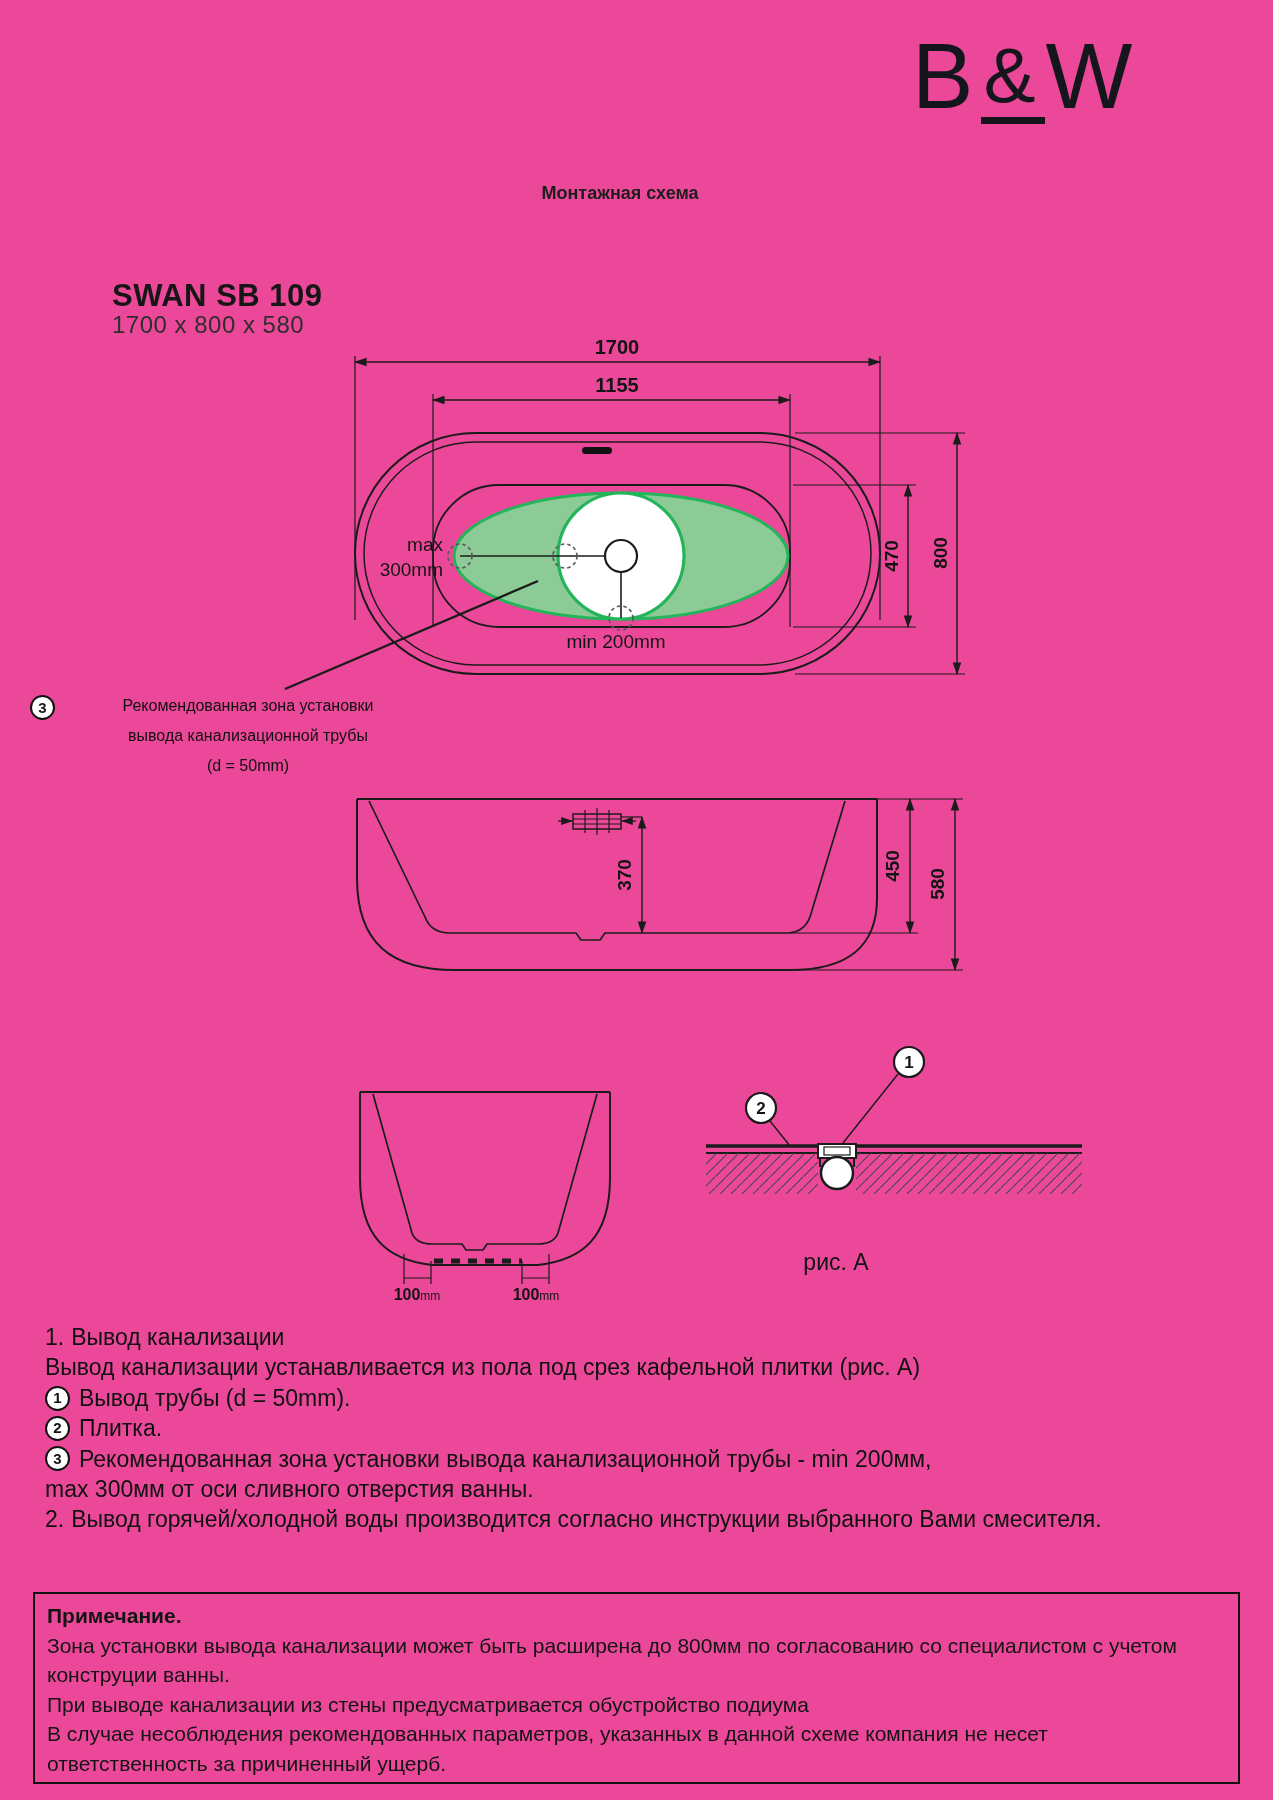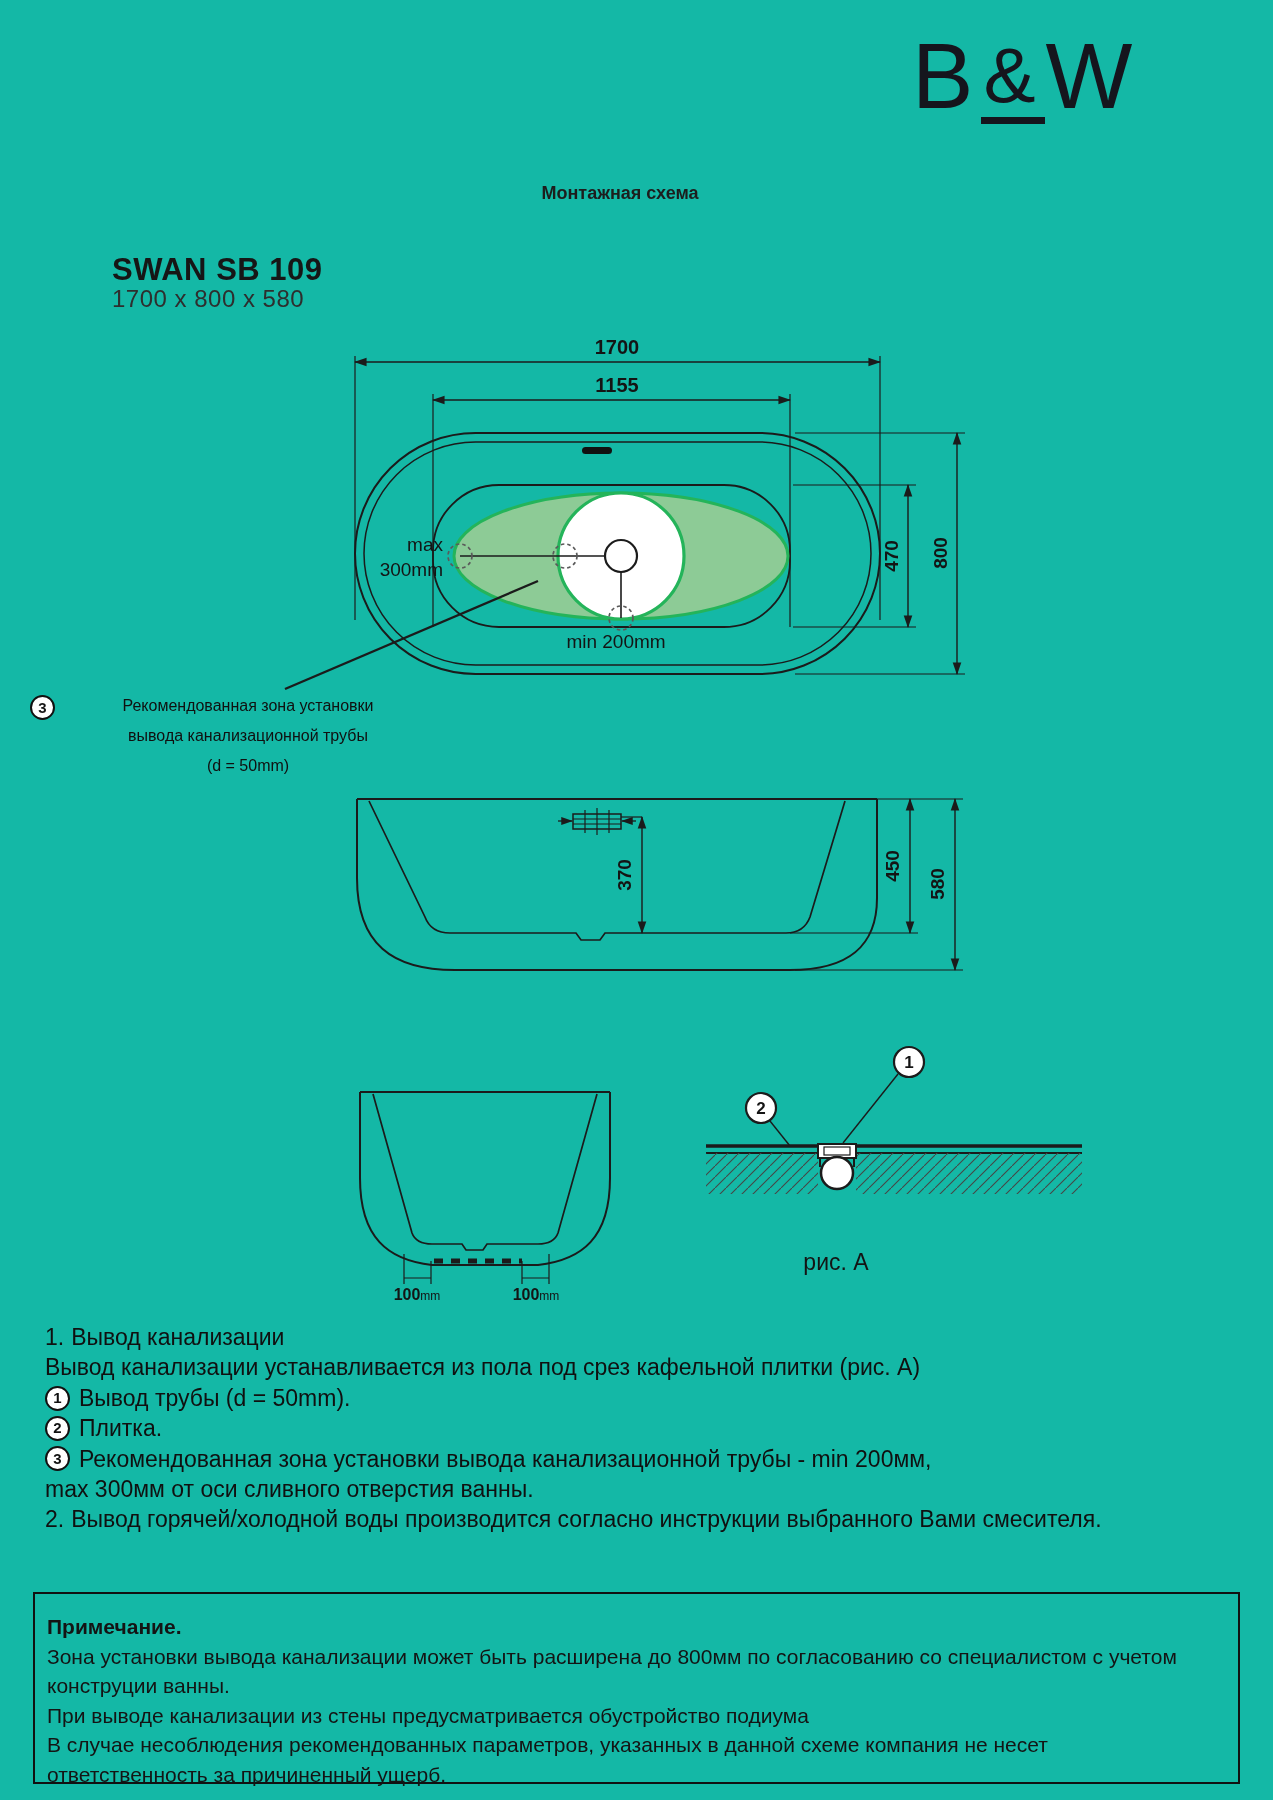--- a/index.html
+++ b/index.html
@@ -1,40 +1,40 @@
 <!DOCTYPE html>
 <html><head>
 <meta charset="utf-8">
 <style>
   html,body{margin:0;padding:0;background:#e8e8e8;}
-  .page{position:relative;width:1273px;height:1800px;background:#14b8a6;overflow:hidden;
+  .page{position:relative;width:1273px;height:1800px;background:#ec4899;overflow:hidden;
         font-family:"Liberation Sans",sans-serif;color:#161616;}
   .abs{position:absolute;}
   
   .logo{left:912px;top:30px;font-size:92px;font-weight:400;letter-spacing:8px;color:#15151d;line-height:1;}
   .logo .amp{display:inline-block;font-size:78px;border-bottom:7px solid #15151d;padding:0 2px 3px 2px;transform:translateY(-6px);}
   
   .doc-title{left:420px;top:183px;width:400px;text-align:center;font-size:18px;font-weight:700;color:#1d1d1d;}
   .product{left:112px;top:254px;line-height:1;}
-  .product .name{font-size:31px;font-weight:600;letter-spacing:.5px;}
+  .product .name{font-size:31px;font-weight:600;letter-spacing:.5px;margin-top:26px;}
   .product .name b{font-weight:700;}
   .product .size{font-size:24px;font-weight:400;color:#2e2e2e;margin-top:2px;letter-spacing:.5px;}
   
   .callout{left:62px;top:691px;width:372px;text-align:center;font-size:16px;line-height:30px;color:#101010;}
   .cnum{display:inline-flex;align-items:center;justify-content:center;width:25px;height:25px;border:2px solid #111;
         border-radius:50%;font-size:15px;font-weight:700;box-sizing:border-box;background:#fff;flex:none;}
   .callout-badge{left:30px;top:695px;}
   
   .notes{left:45px;top:1322px;width:1215px;font-size:23px;color:#101010;}
   .notes .row{display:flex;align-items:center;min-height:30.4px;line-height:30.4px;}
   .notes .row .cnum{margin-right:9px;}
   .notes .pref{margin-right:7px;}
   
   .notebox{left:33px;top:1592px;width:1207px;height:192px;border:2px solid #111;box-sizing:border-box;
-           padding:18px 12px;font-size:21px;line-height:29.5px;color:#141414;}
+           padding:7px 12px;font-size:21px;line-height:29.5px;color:#141414;}
   .notebox .nb-title{font-weight:700;}
   svg{position:absolute;left:0;top:0;}
   svg text{font-family:"Liberation Sans",sans-serif;fill:#141414;}
   .dimtxt{font-size:20px;font-weight:600;}
   .dimtxt-s{font-size:19px;font-weight:600;}
   .lbl{font-size:19px;font-weight:400;}
   .cap{font-size:23px;}
 </style>
 </head>
 <body>

